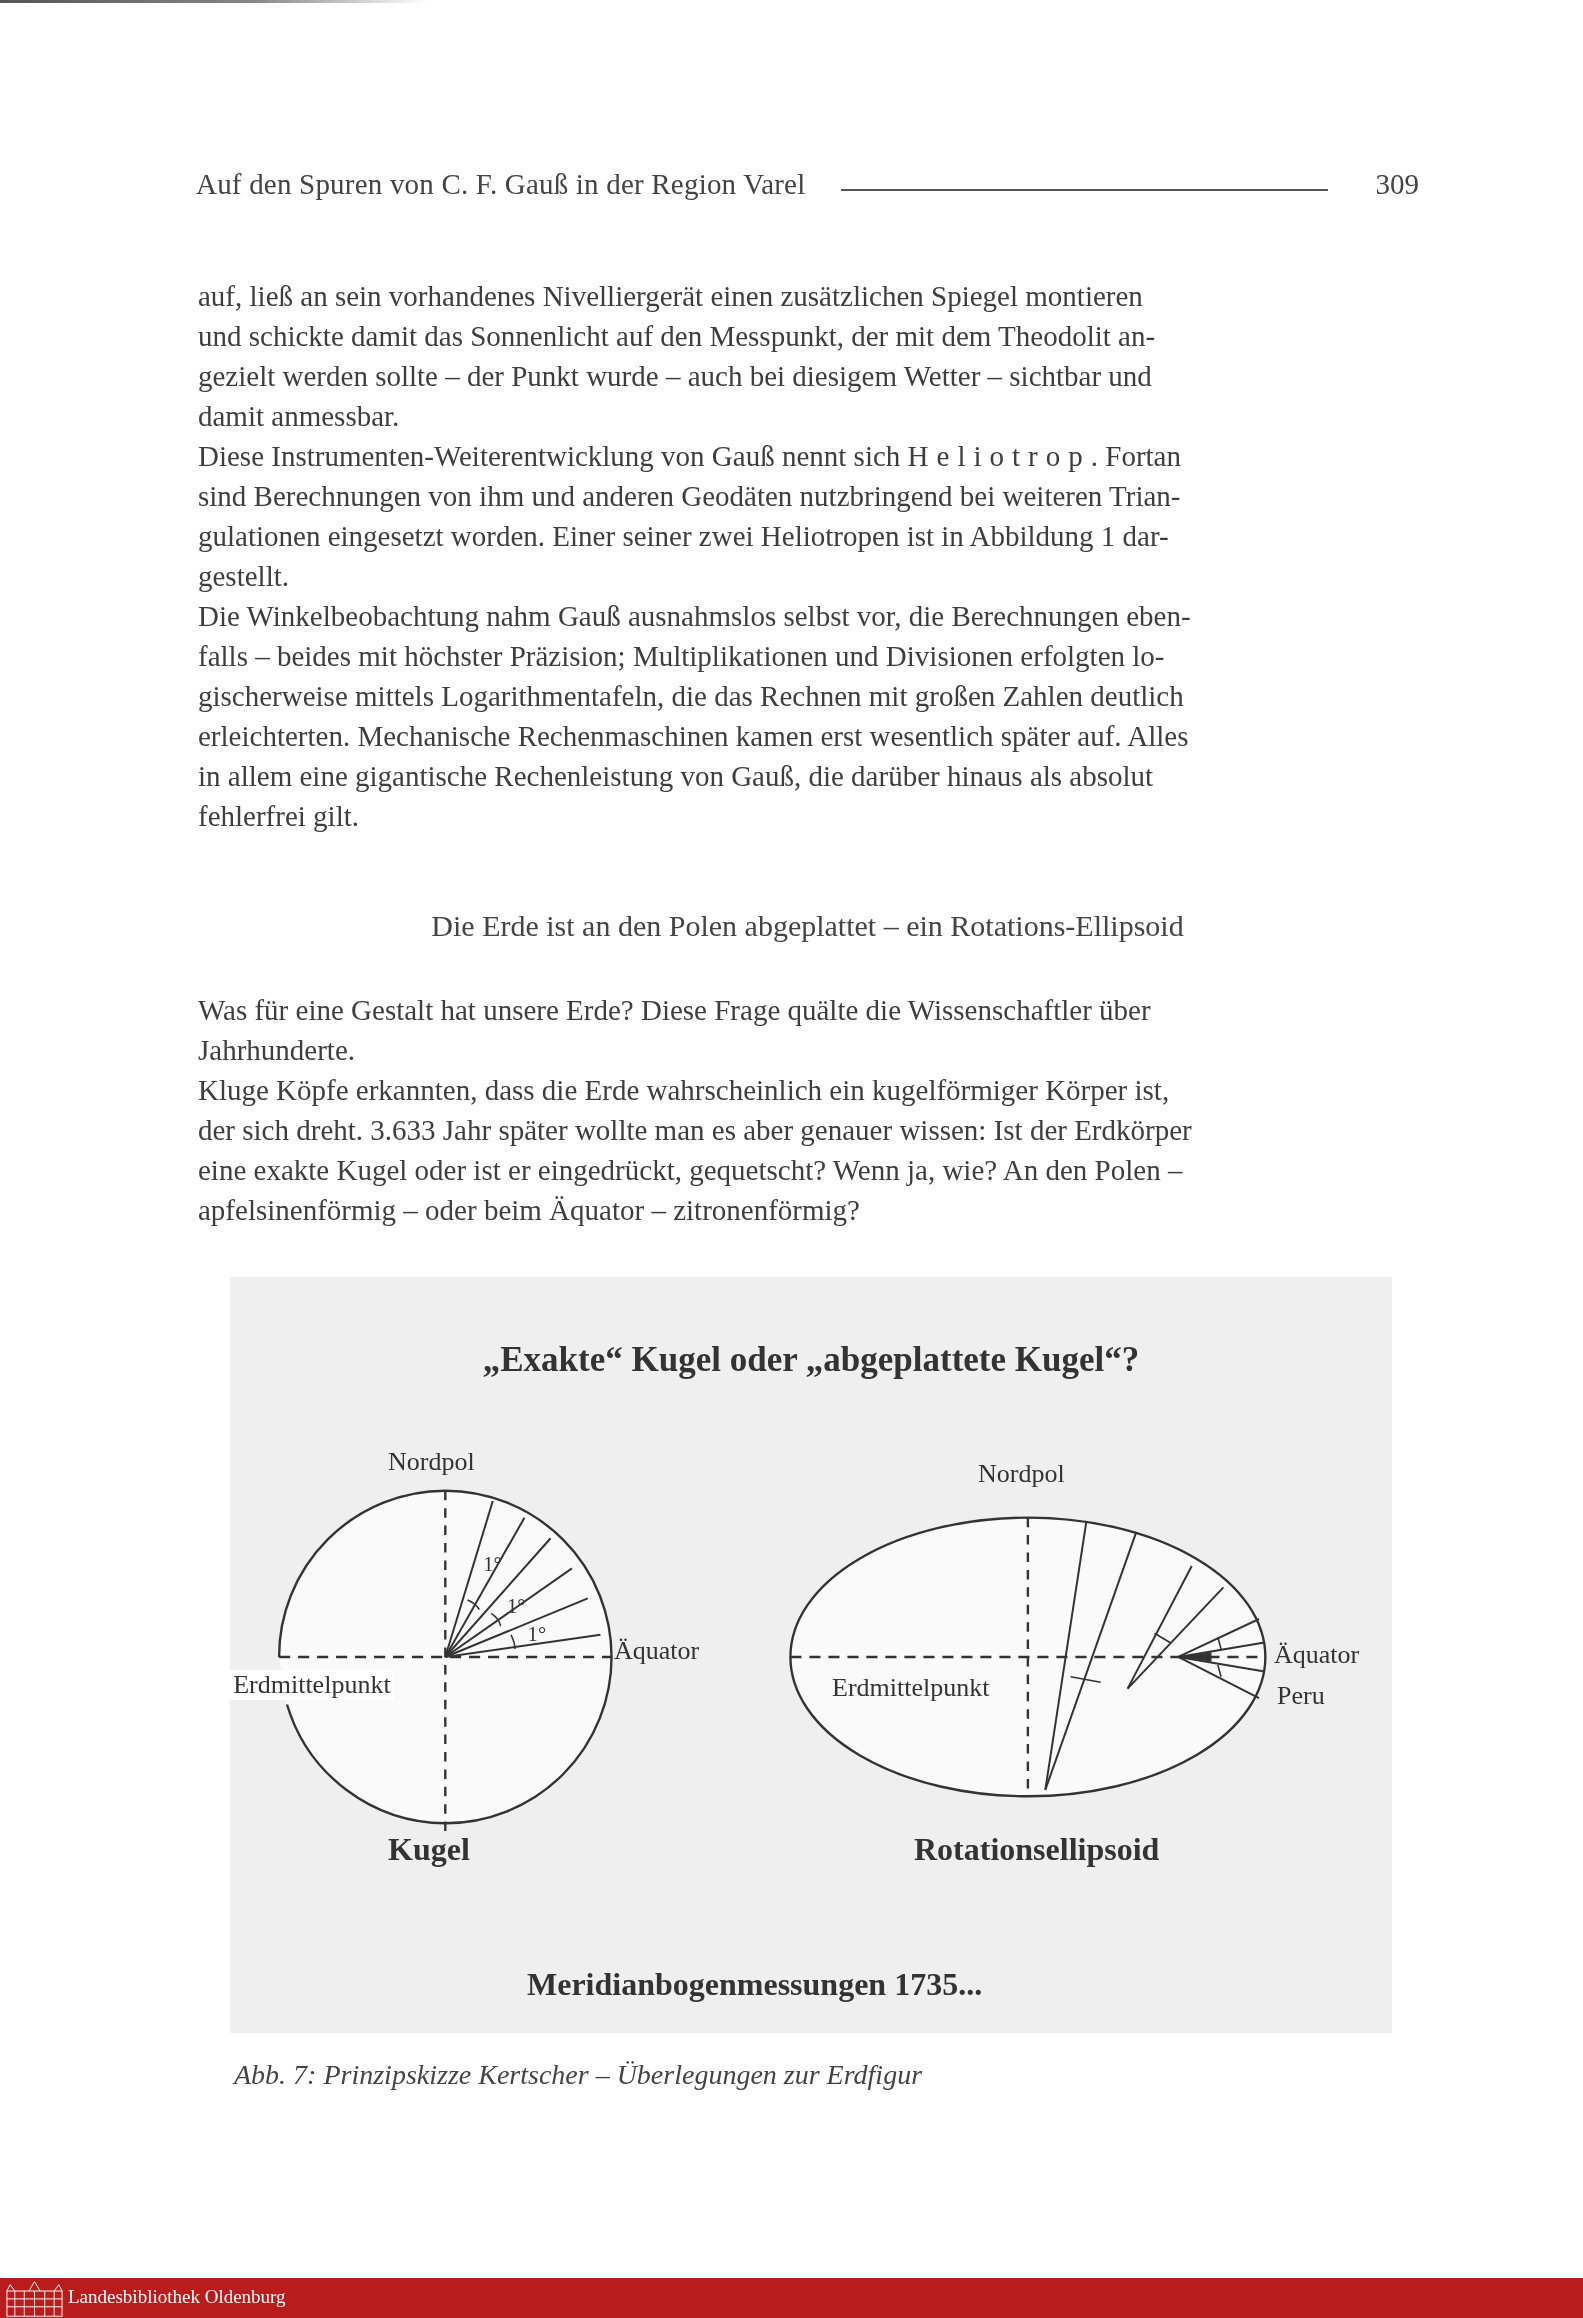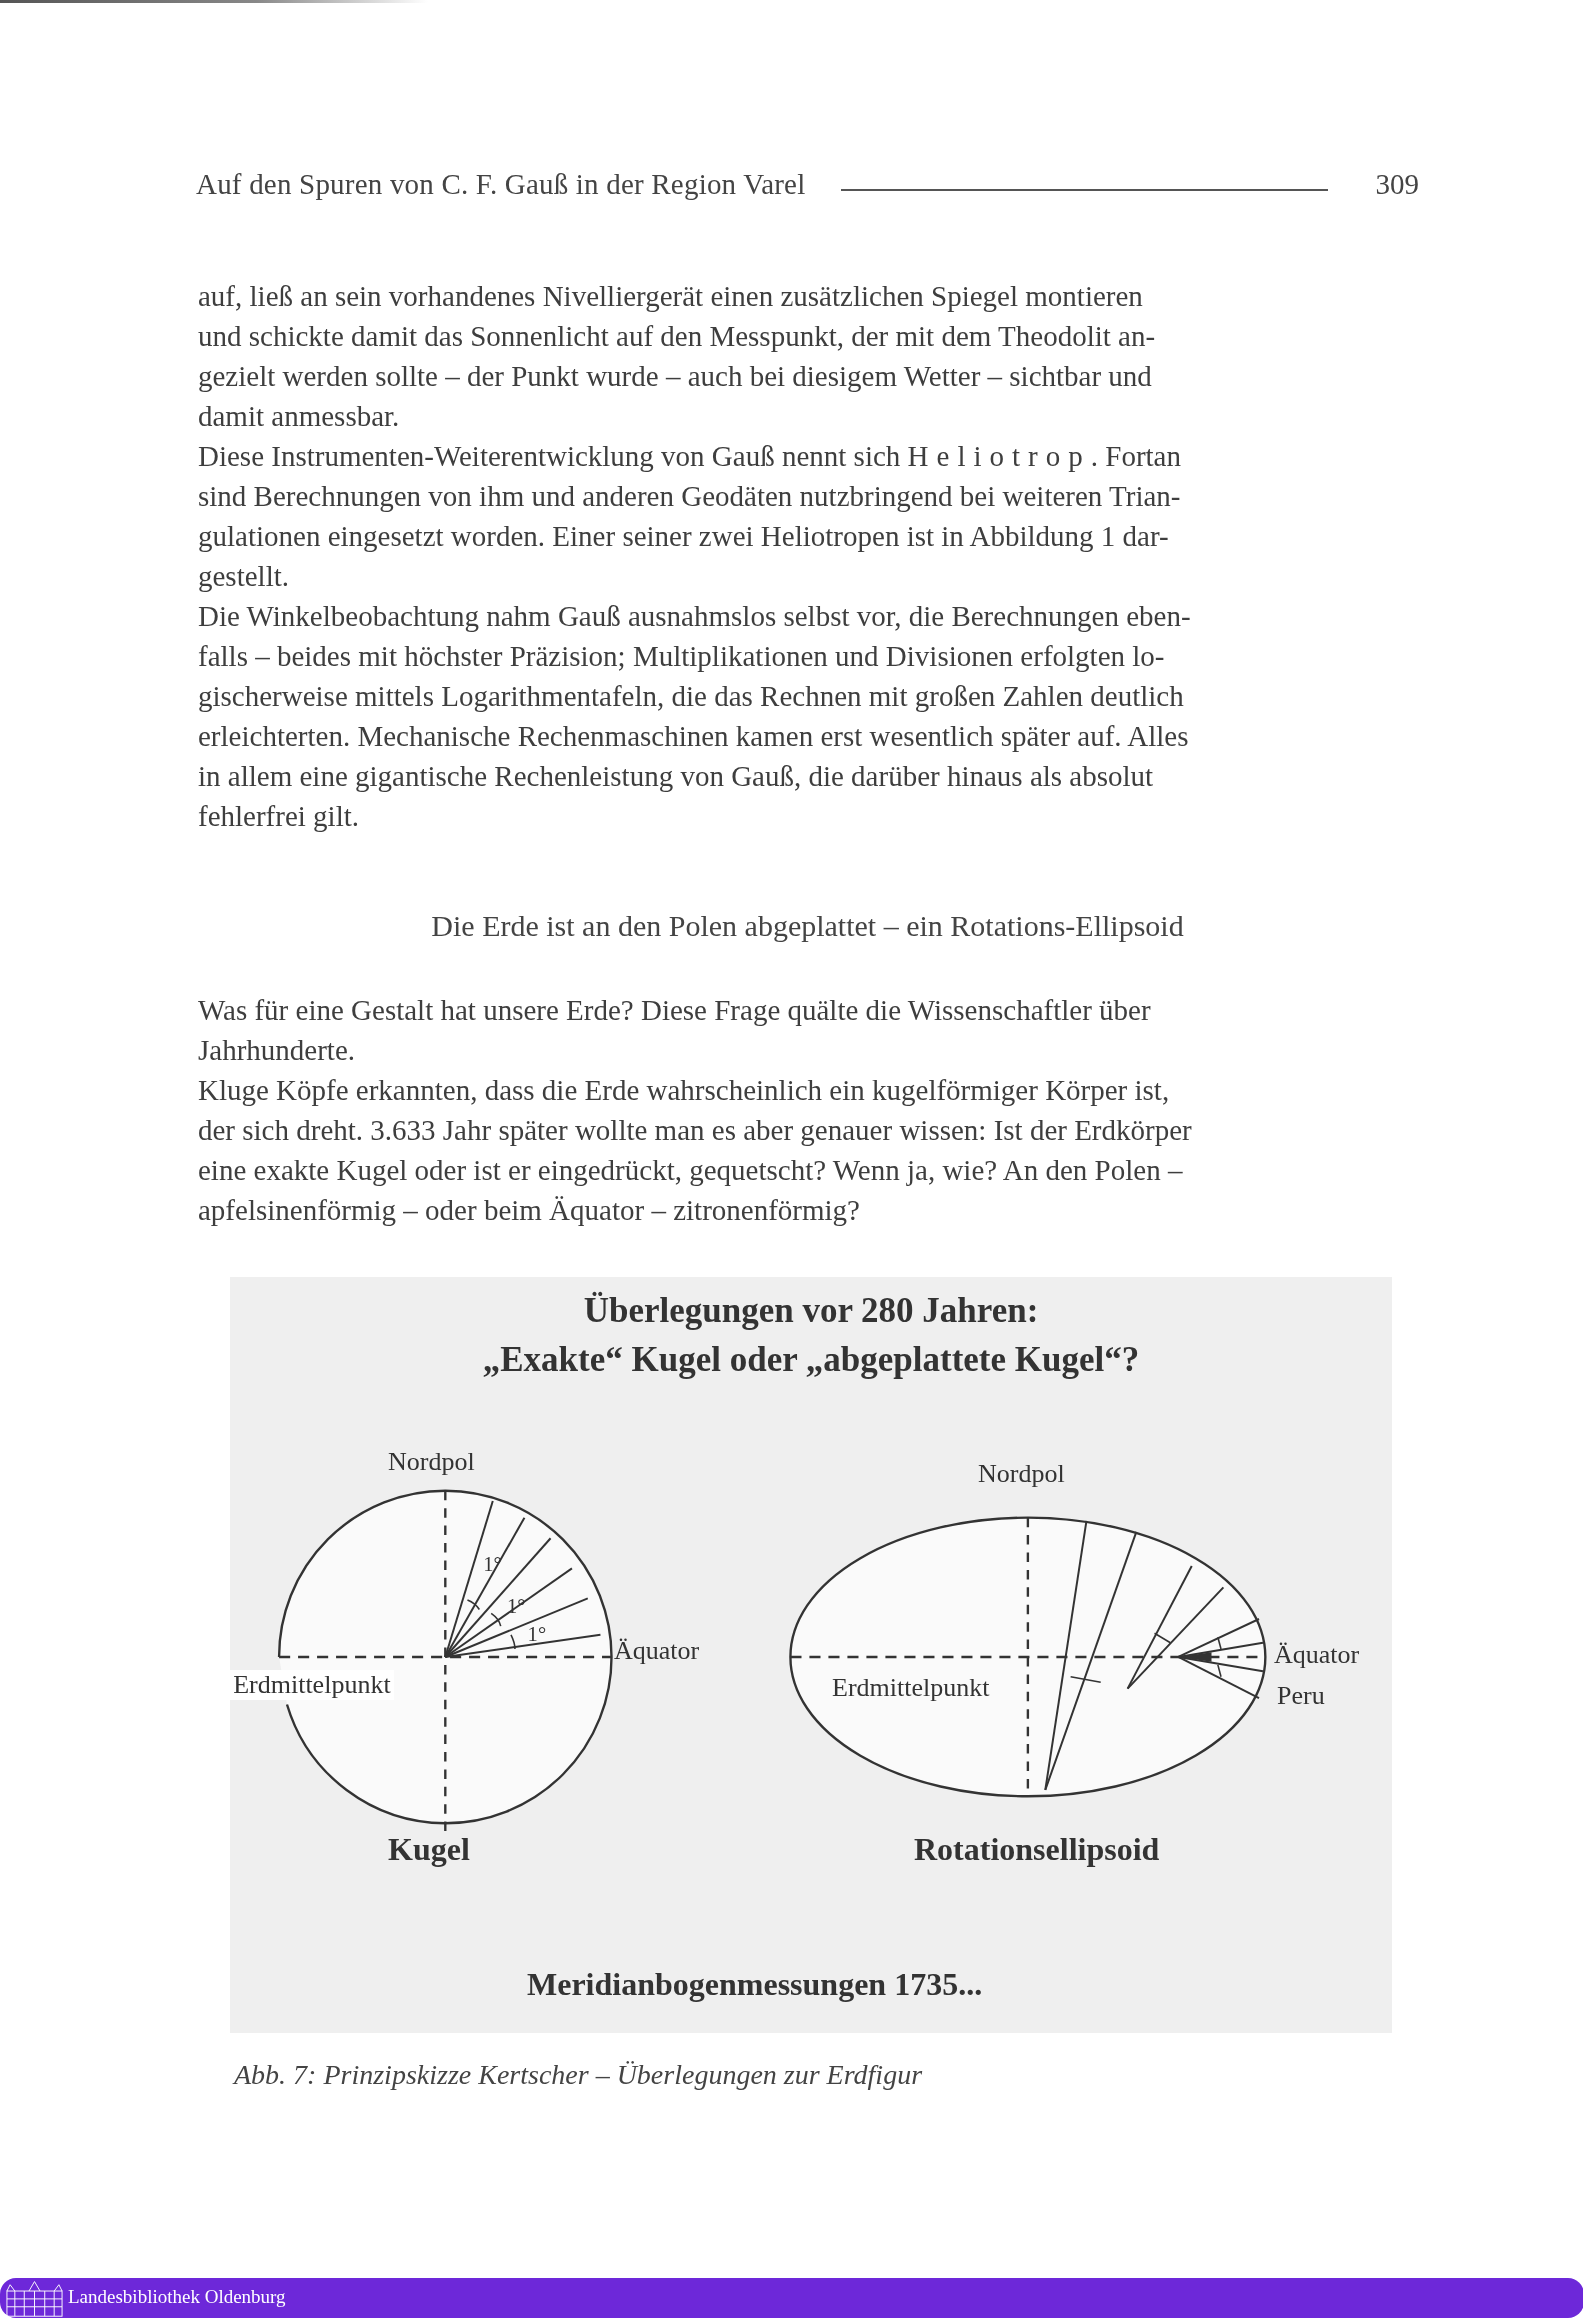--- a/index.html
+++ b/index.html
@@ -31,21 +31,21 @@
     font-family:"Liberation Serif",serif; font-weight:bold; color:#333; font-size:35px; }
   .fig-title.l1 { top:14.3px; }
   .fig-title.l2 { top:63px; }
   .fig-label { position:absolute; font-family:"Liberation Serif",serif; color:#333; font-size:26px; }
   .fig-label.bold { font-weight:bold; font-size:32px; }
   .fig-label.erd-bg { background:#fff; padding:0 3.2px; }
 
   .caption { position:absolute; left:234px; top:2059px; font-family:"Liberation Serif",serif;
     font-style:italic; font-size:28px; color:#444; }
 
-  .footer { position:absolute; left:0; top:2278px; width:1584px; height:40px; background:#6d28d9;border-radius:16px; }
+  .footer { position:absolute; left:0; top:2278px; width:1584px; height:40px; background:#b91c1c; }
   .footer-logo { position:absolute; left:4.8px; top:1.6px; width:59px; height:37px; }
   .footer-text { position:absolute; left:68px; top:8px; font-family:"Liberation Serif",serif;
     font-size:19px; color:#ffffff; }
 </style>
 </head>
 <body>
 
 <div class="scan-edge"></div>
 
 <div class="header">
@@ -121,21 +121,20 @@
       <line x1="1198" y1="480" x2="1300" y2="432" stroke-width="2.5"></line>
       <line x1="1198" y1="480" x2="1305" y2="462" stroke-width="2.5"></line>
       <line x1="1198" y1="480" x2="1305" y2="498" stroke-width="2.5"></line>
       <line x1="1198" y1="480" x2="1300" y2="532" stroke-width="2.5"></line>
       <line x1="1248" y1="455" x2="1252" y2="470" stroke-width="2"></line>
       <line x1="1248" y1="490" x2="1252" y2="505" stroke-width="2"></line>
       <path d="M 1198 480 L 1240 474 L 1240 486 Z" fill="#333" stroke="none"></path>
     </g>
   </svg>
 
-  <div class="fig-title l1">Überlegungen vor 280 Jahren:</div>
   <div class="fig-title l2">„Exakte“ Kugel oder „abgeplattete Kugel“?</div>
 
   <div class="fig-label" style="left:158px;top:170px;">Nordpol</div>
   <div class="fig-label" style="left:384px;top:359px;">Äquator</div>
   <div class="fig-label erd-bg" style="left:0px;top:393px;">Erdmittelpunkt</div>
   <div class="fig-label bold" style="left:158px;top:554px;">Kugel</div>
 
   <div class="fig-label" style="left:748px;top:182px;">Nordpol</div>
   <div class="fig-label" style="left:602px;top:396px;">Erdmittelpunkt</div>
   <div class="fig-label" style="left:1044px;top:363px;">Äquator</div>

